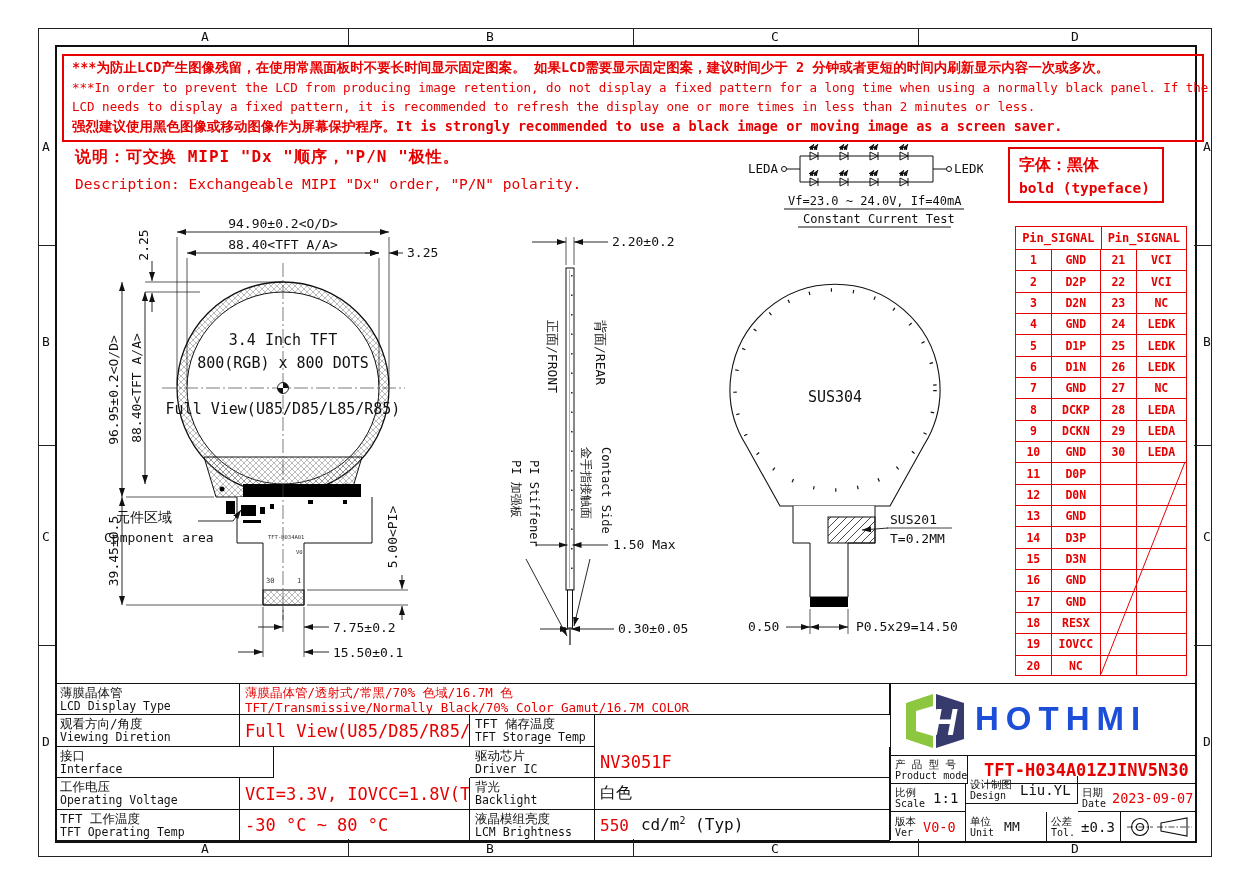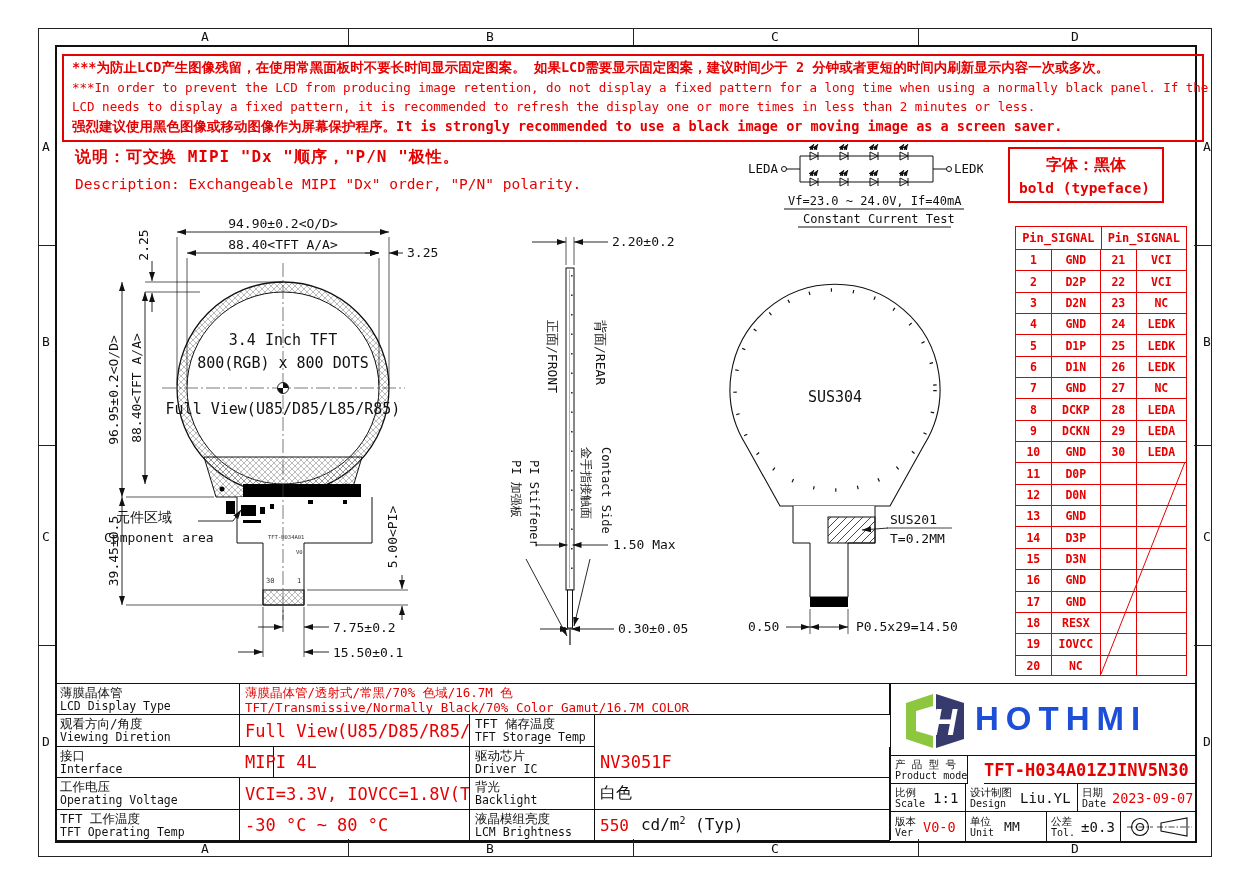--- a/index.html
+++ b/index.html
@@ -16,21 +16,21 @@
   
   .warn{left:62px;top:54px;width:1122px;height:80px;border:2px solid var(--red);color:var(--red);padding:2px 8px;box-sizing:content-box;}
   .warn .cn{font-size:13.5px;font-weight:bold;line-height:19.5px;white-space:nowrap;}
   .warn .en{font-size:12.5px;line-height:19.5px;white-space:nowrap;}
   
   .note{left:75px;top:147px;color:var(--red);}
   .note .cn{font-size:16px;font-weight:bold;letter-spacing:1px;}
   .note .en{font-size:14.5px;margin-top:8px;}
   
   .fontnote{left:1008px;top:147px;width:156px;height:56px;border:2px solid var(--red);color:var(--red);padding:4px 9px;box-sizing:border-box;}
-  .fontnote .cn{font-size:16px;font-weight:bold;line-height:24px;text-align:center;}
+  .fontnote .cn{font-size:16px;font-weight:bold;line-height:24px;}
   .fontnote .en{font-size:14.5px;font-weight:bold;line-height:22px;}
   
   #pintable{left:1015px;top:226px;width:172px;height:450px;border:1px solid var(--red);box-sizing:border-box;color:var(--red);font-weight:bold;background:#fff0;}
   .pt-head{display:flex;height:22px;border-bottom:1px solid var(--red);}
   .pt-head div{width:50%;text-align:center;font-size:12px;line-height:22px;}
   .pt-head div:first-child{border-right:1px solid var(--red);}
   .pt-body{display:flex;flex-direction:column;height:426px;}
   .pt-row{flex:1;display:flex;border-bottom:1px solid var(--red);}
   .pt-row:last-child{border-bottom:none;}
   .pt-c{display:flex;align-items:center;justify-content:center;font-size:11.5px;border-right:1px solid var(--red);box-sizing:border-box;}
@@ -441,21 +441,20 @@
     <div class="cell val" style="left:185px;top:31px;width:230px;height:32px;">Full View(U85/D85/R85/L85)</div>
     <div class="cell" style="left:415px;top:31px;width:125px;height:32px;">
       <div class="lcn">TFT 储存温度</div>
       <div class="len">TFT Storage Temp</div>
     </div>
 
     <div class="cell" style="left:0;top:63px;width:219px;height:31px;">
       <div class="lcn">接口</div>
       <div class="len">Interface</div>
     </div>
-    <div class="cell val" style="left:185px;top:63px;width:230px;height:31px;">MIPI 4L</div>
     <div class="cell" style="left:415px;top:63px;width:125px;height:31px;">
       <div class="lcn">驱动芯片</div>
       <div class="len">Driver IC</div>
     </div>
     <div class="cell val" style="left:540px;top:63px;width:295px;height:31px;">NV3051F</div>
 
     <div class="cell" style="left:0;top:94px;width:185px;height:32px;">
       <div class="lcn">工作电压</div>
       <div class="len">Operating Voltage</div>
     </div>
@@ -499,21 +498,21 @@
     <div class="cell tb-flex" style="left:93px;top:72px;width:212px;height:28px;border-right:none;">
       <div class="model-val">TFT-H034A01ZJINV5N30</div>
     </div>
     <div class="cell tb-flex" style="left:0;top:100px;width:75px;height:28px;">
       <div class="tb-label">
         <div class="cn">比例</div>
         <div class="en">Scale</div>
       </div>
       <div style="font-size:14px;margin-left:4px;">1:1</div>
     </div>
-    <div class="cell tb-flex" style="left:75px;top:100px;width:112px;height:28px;">
+    <div class="cell tb-flex" style="left:75px;top:92px;width:112px;height:28px;">
       <div class="tb-label">
         <div class="cn">设计制图</div>
         <div class="en">Design</div>
       </div>
       <div style="font-size:14px;margin-left:4px;">Liu.YL</div>
     </div>
     <div class="cell tb-flex" style="left:187px;top:100px;width:118px;height:28px;border-right:none;">
       <div class="tb-label">
         <div class="cn">日期</div>
         <div class="en">Date</div>

